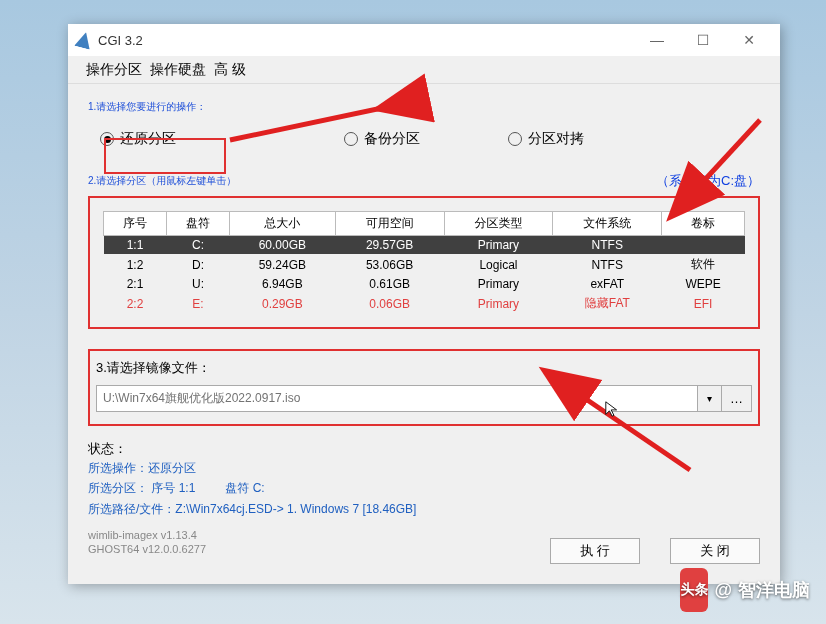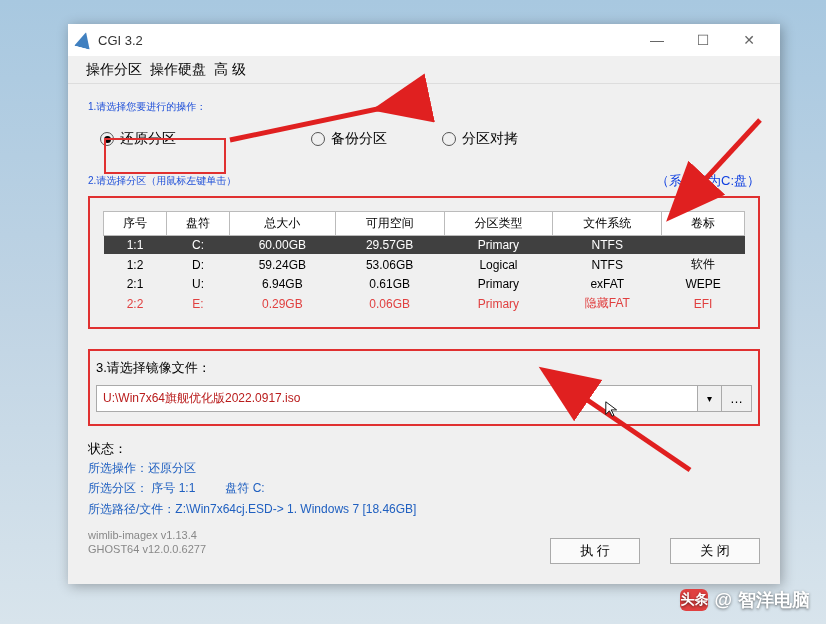--- a/index.html
+++ b/index.html
@@ -55,21 +55,21 @@
       gap: 8px;
       padding: 0 18px;
       font-size: 14px;
       color: #000;
       border-bottom: 1px solid #ddd;
     }
     .content { padding: 16px 20px 10px 20px; }
     .step-label { font-size: 10px; color: #1d4ed8; margin-bottom: 10px; }
     .radio-row {
       display: flex;
-      gap: 55px;
+      gap: 88px;
       align-items: center;
       padding: 6px 12px 10px 12px;
       margin-bottom: 14px;
     }
     .radio-opt { display: flex; align-items: center; gap: 6px; font-size: 14px; }
     .radio-dot {
       width: 14px; height: 14px; border: 1px solid #555; border-radius: 50%;
       display: flex; align-items: center; justify-content: center;
     }
     .radio-dot.selected::after {
@@ -88,21 +88,21 @@
       background: #fff; border: 1px solid #bbb; padding: 3px 4px; font-weight: normal;
       color: #000; text-align: center;
     }
     td { padding: 2px 4px; text-align: center; }
     tr.row-selected td { background: #404040; color: #fff; }
     tr.row-red td { color: #e04040; }
     .step3-wrap { border: 2px solid #e03030; padding: 8px 6px 12px 6px; margin-bottom: 14px; }
     .combo-row { display: flex; margin-top: 8px; }
     .combo {
       flex: 1; border: 1px solid #aaa; background: #fff; padding: 4px 6px;
-      font-size: 12px; color: #b91c1c; display: flex; justify-content: space-between;
+      font-size: 12px; color: #737373; display: flex; justify-content: space-between;
     }
     .combo-btn { width: 24px; border: 1px solid #aaa; border-left: none; display: flex; align-items: center; justify-content: center; font-size: 10px; }
     .browse-btn { width: 30px; border: 1px solid #aaa; border-left: none; display: flex; align-items: center; justify-content: center; }
     .status-block { color: #2060c0; font-size: 12px; line-height: 1.7; margin-top: 0; }
     .status-row { display: flex; gap: 30px; }
     .version-line { color: #888; font-size: 11px; margin-top: 10px; }
     .bottom-btns { position: absolute; right: 20px; bottom: 20px; display: flex; gap: 30px; }
     .btn {
       width: 90px; height: 26px; border: 1px solid #aaa; background: #fafafa;
       display: flex; align-items: center; justify-content: center; font-size: 13px;
@@ -118,21 +118,21 @@
     }
     .cursor svg { width: 18px; height: 18px; }
     
     .watermark {
       position: absolute; right: 16px; bottom: 12px;
       color: #fff; font-size: 18px; font-weight: bold;
       display: flex; align-items: center; gap: 6px;
       text-shadow: 0 1px 3px rgba(0,0,0,0.6);
     }
     .wm-icon {
-      width: 28px; height: 22px; background: #e04040; border-radius: 6px;
+      width: 28px; height: 44px; background: #e04040; border-radius: 6px;
       display: flex; align-items: center; justify-content: center; color: #fff; font-size: 14px;
     }
     .rel { position: relative; }
   </style>
 </head>
 <body>
 
 <div class="window">
   <div class="titlebar">
     <div class="titlebar-icon"></div>

